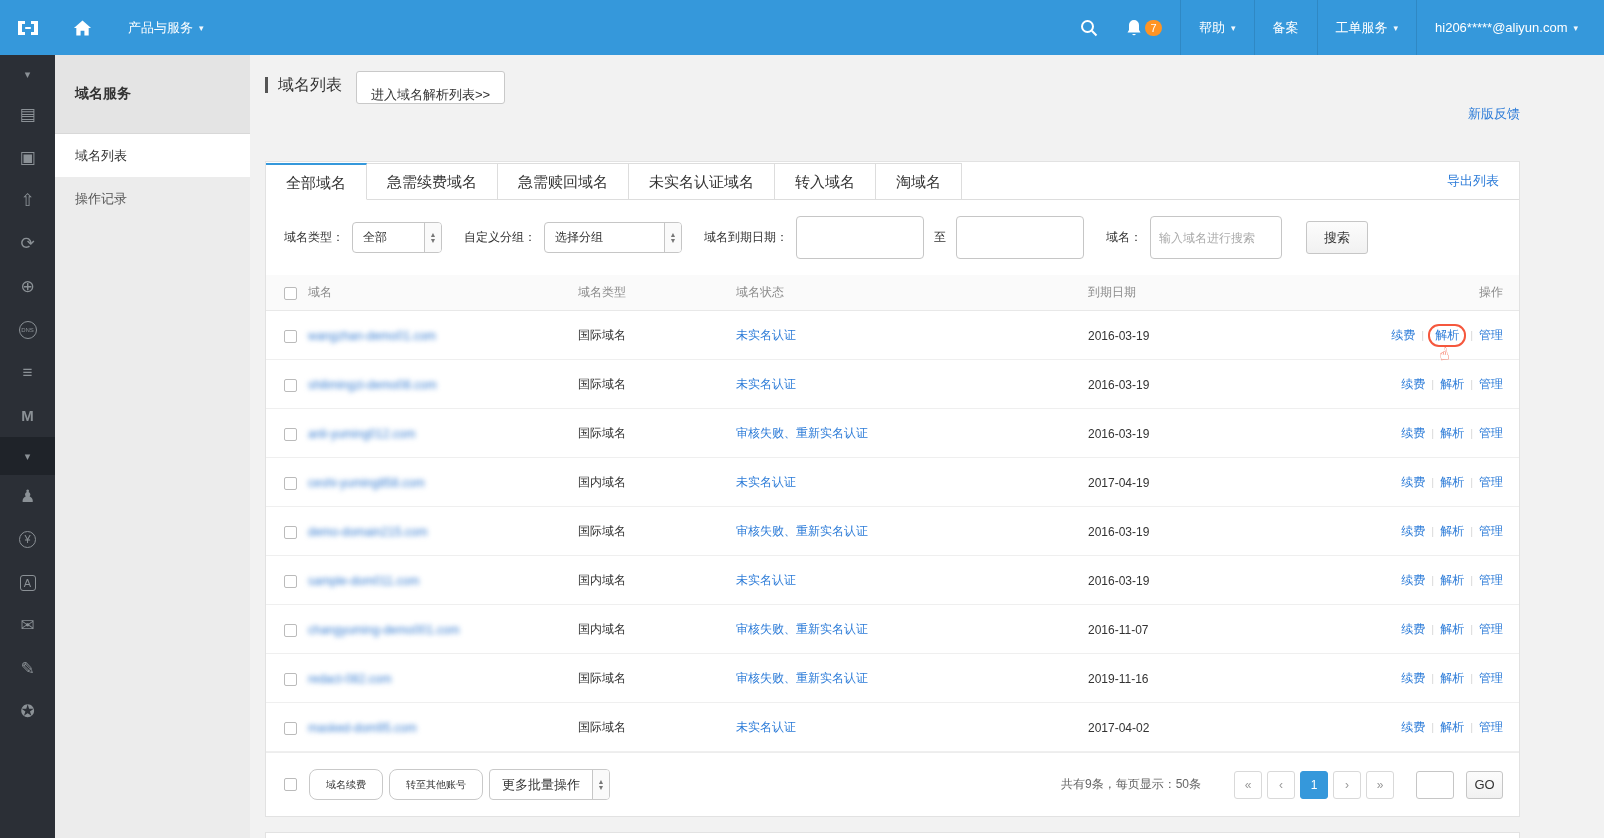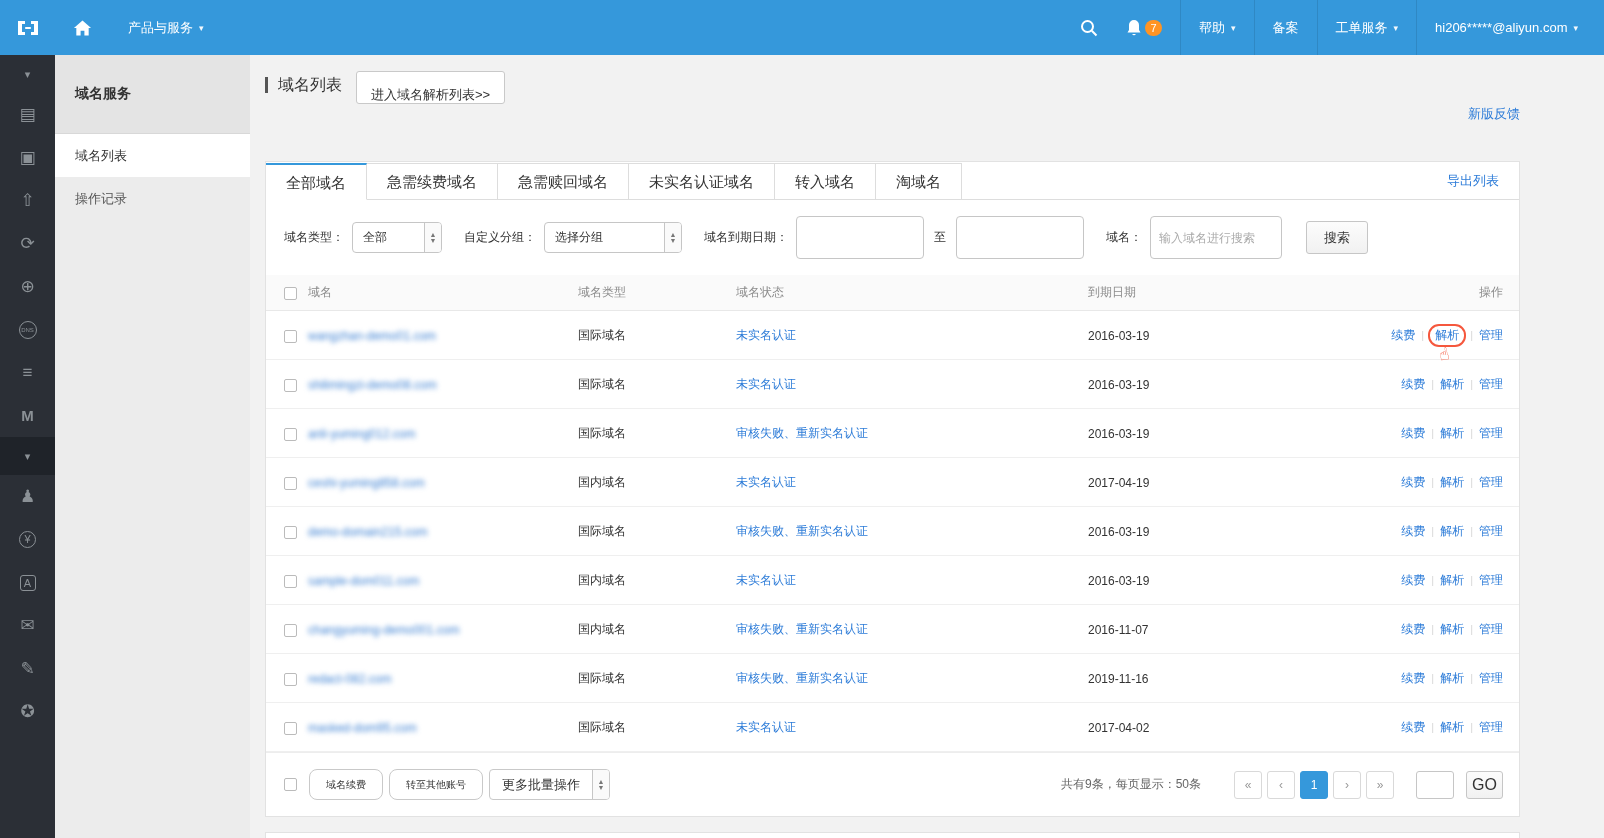--- a/index.html
+++ b/index.html
@@ -118,21 +118,21 @@
   .morebtn .val { padding: 0 12px; font-size: 13px; }
   .summary { margin-left: auto; color: #666; font-size: 12px; margin-right: 28px; white-space: nowrap; }
   .pager { display: flex; align-items: center; }
   .pbox { width: 28px; height: 28px; line-height: 26px; text-align: center; border: 1px solid #d9d9d9;
           border-radius: 3px; background: #fff; color: #999; font-size: 12px; cursor: pointer;
           margin-left: 5px; }
   .pbox.current { background: #3598db; border-color: #3598db; color: #fff; }
   .jumpinput { width: 38px; height: 28px; border: 1px solid #c6c6c6; border-radius: 3px;
                margin-left: 22px; padding: 0 6px; font-family: inherit; }
   .gobtn { width: 37px; height: 28px; border: 1px solid #c6c6c6; border-radius: 3px;
-           background: linear-gradient(#fcfcfc, #f1f1f1); font-size: 16px; color: #333;
+           background: linear-gradient(#fcfcfc, #f1f1f1); font-size: 13px; color: #333;
            cursor: pointer; margin-left: 12px; font-family: inherit; }
 
   
   .panel.next { margin-top: 15px; padding: 18px 20px 60px; }
 </style>
 </head>
 <body>
 
 <div class="navbar">
   <div class="logo">

